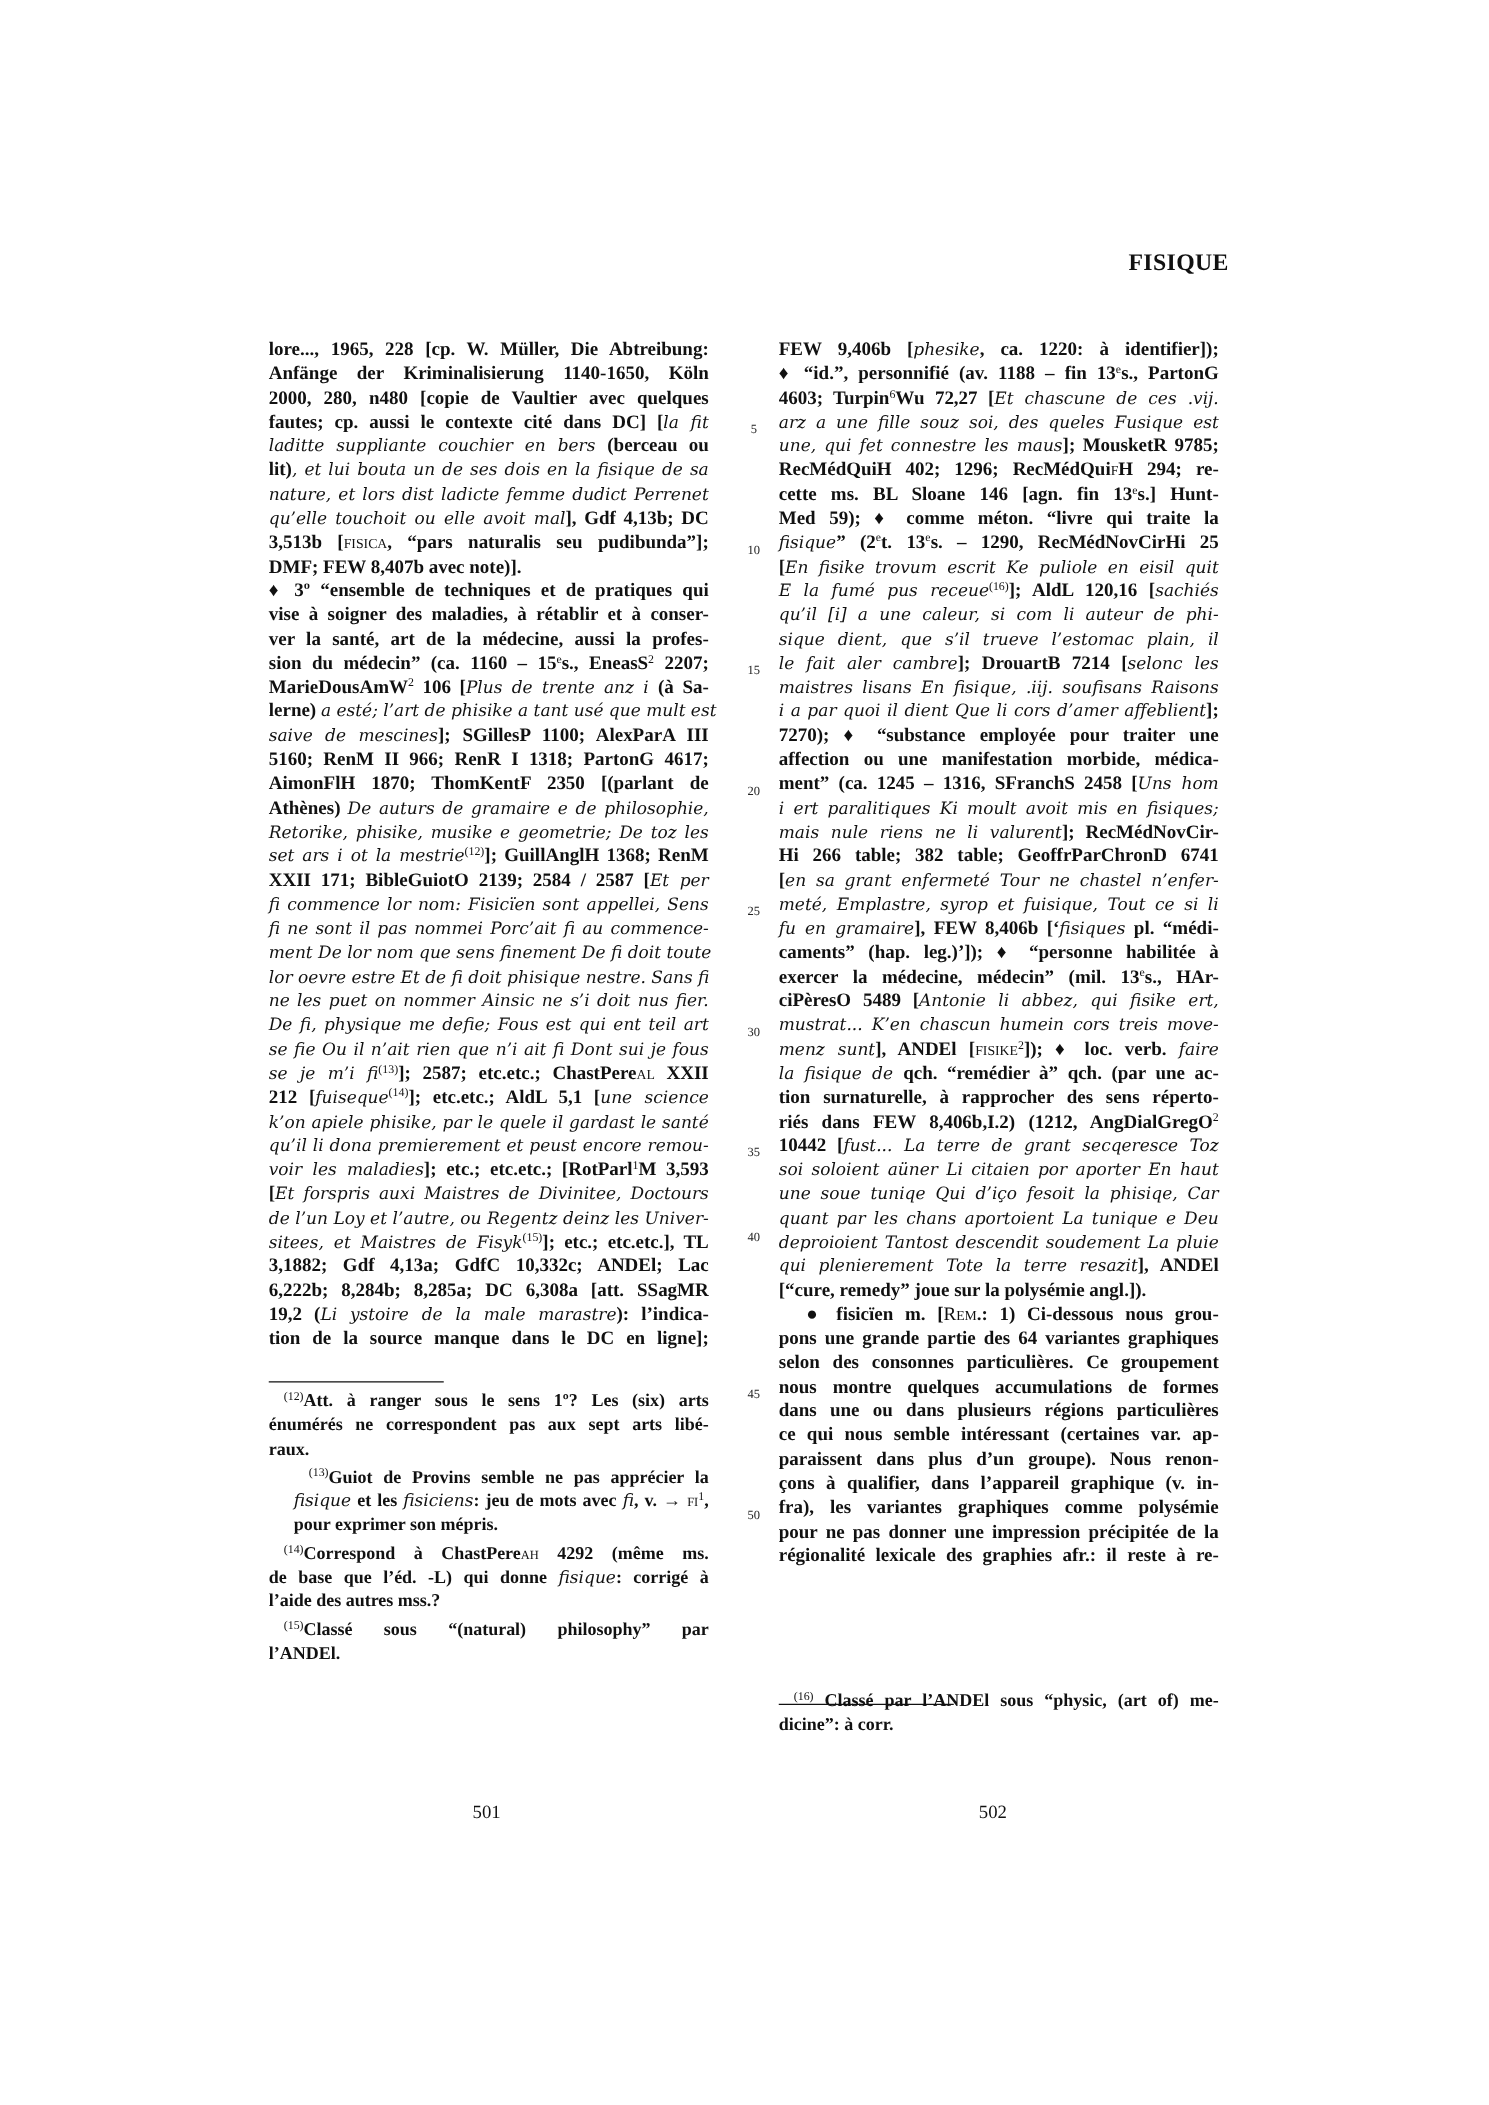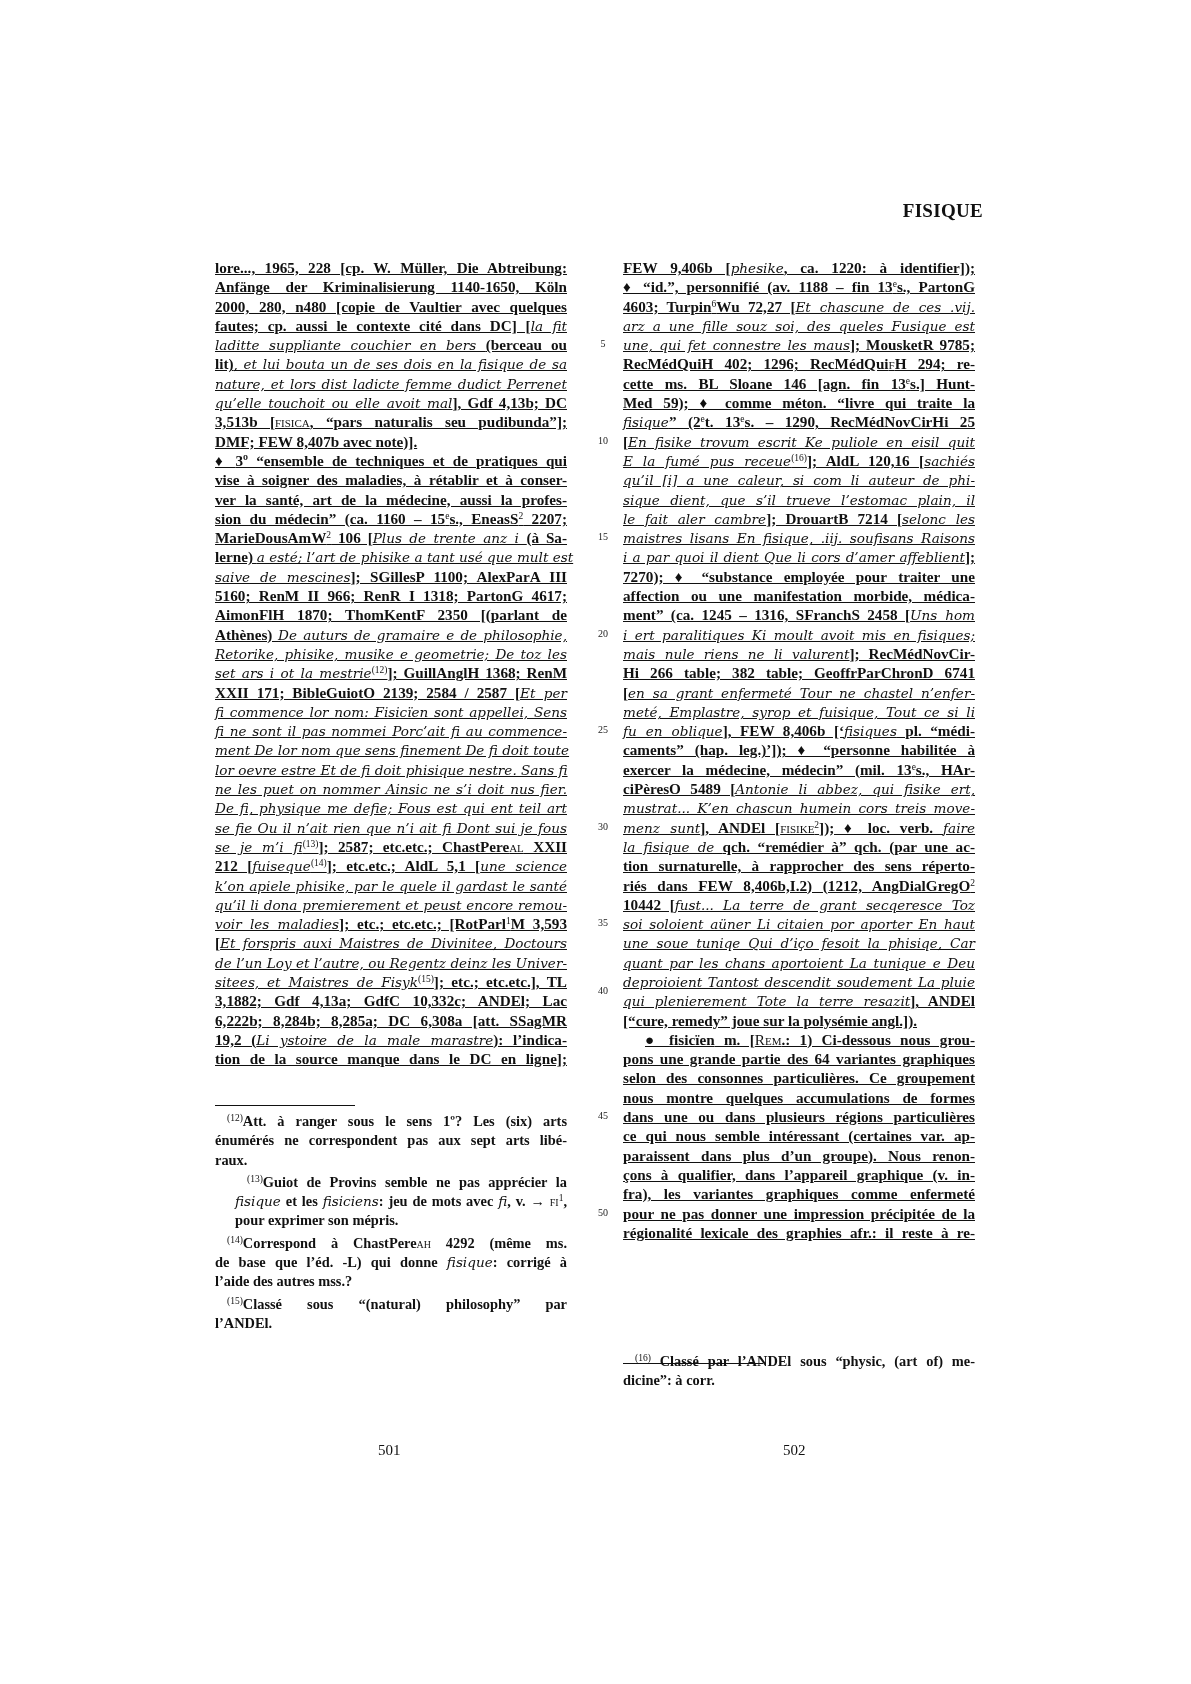--- a/index.html
+++ b/index.html
@@ -5,22 +5,22 @@
   html, body { margin: 0; padding: 0; background: #ffffff; }
   body {
     width: 1191px; height: 1684px; position: relative; overflow: hidden;
     font-family: "Liberation Serif", "DejaVu Serif", serif; color: #111;
   }
   .running-head {
     position: absolute; top: 200px; right: 208px;
     font-size: 19px; font-weight: bold; letter-spacing: 0.3px;
   }
   .col {
-    position: absolute; top: 258px; width: 352px;
-    font-size: 15.2px; line-height: 19.3px; text-decoration: underline;
+    position: absolute; top: 270px; width: 352px;
+    font-size: 15.2px; line-height: 19.3px;
   }
   .col-left { left: 215px; }
   .col-right { left: 623px; }
   .line {
     display: block; white-space: nowrap; text-align: justify;
     text-align-last: justify; height: 19.3px; overflow: visible;
   }
   .line.last { text-align-last: left; }
   .line.indent { padding-left: 22px; }
   .b { font-weight: bold; }
@@ -120,21 +120,21 @@
     <span class="line"><span class="i">maistres lisans En fisique, .iij. soufisans Raisons</span></span>
     <span class="line"><span class="i">i a par quoi il dient Que li cors d’amer affeblient</span><span class="b">];</span></span>
     <span class="line"><span class="b">7270); ♦ “substance employée pour traiter une</span></span>
     <span class="line"><span class="b">affection ou une manifestation morbide, médica-</span></span>
     <span class="line"><span class="b">ment” (ca. 1245 – 1316, SFranchS 2458 [</span><span class="i">Uns hom</span></span>
     <span class="line"><span class="i">i ert paralitiques Ki moult avoit mis en fisiques;</span></span>
     <span class="line"><span class="i">mais nule riens ne li valurent</span><span class="b">]; RecMédNovCir-</span></span>
     <span class="line"><span class="b">Hi 266 table; 382 table; GeoffrParChronD 6741</span></span>
     <span class="line"><span class="b">[</span><span class="i">en sa grant enfermeté Tour ne chastel n’enfer-</span></span>
     <span class="line"><span class="i">meté, Emplastre, syrop et fuisique, Tout ce si li</span></span>
-    <span class="line"><span class="i">fu en oblique</span><span class="b">], FEW 8,406b [‘</span><span class="i">fisiques</span><span class="b"> pl. “médi-</span></span>
+    <span class="line"><span class="i">fu en gramaire</span><span class="b">], FEW 8,406b [‘</span><span class="i">fisiques</span><span class="b"> pl. “médi-</span></span>
     <span class="line"><span class="b">caments” (hap. leg.)’]); ♦ “personne habilitée à</span></span>
     <span class="line"><span class="b">exercer la médecine, médecin” (mil. 13</span><sup>e</sup><span class="b">s., HAr-</span></span>
     <span class="line"><span class="b">ciPèresO 5489 [</span><span class="i">Antonie li abbez, qui fisike ert,</span></span>
     <span class="line"><span class="i">mustrat... K’en chascun humein cors treis move-</span></span>
     <span class="line"><span class="i">menz sunt</span><span class="b">], ANDEl [</span><span class="sc">fisike</span><sup>2</sup><span class="b">]); ♦ loc. verb. </span><span class="i">faire</span></span>
     <span class="line"><span class="i">la fisique de </span><span class="b">qch. “remédier à” qch. (par une ac-</span></span>
     <span class="line"><span class="b">tion surnaturelle, à rapprocher des sens réperto-</span></span>
     <span class="line"><span class="b">riés dans FEW 8,406b,I.2) (1212, AngDialGregO</span><sup>2</sup></span>
     <span class="line"><span class="b">10442 [</span><span class="i">fust... La terre de grant secqeresce Toz</span></span>
     <span class="line"><span class="i">soi soloient aüner Li citaien por aporter En haut</span></span>
@@ -144,21 +144,21 @@
     <span class="line"><span class="i">qui plenierement Tote la terre resazit</span><span class="b">], ANDEl</span></span>
     <span class="line last"><span class="b">[“cure, remedy” joue sur la polysémie angl.]).</span></span>
     <span class="line indent"><span class="b">● </span><span class="b">fisicïen</span><span class="b"> m. [</span><span class="sc">Rem</span><span class="b">.: 1) Ci-dessous nous grou-</span></span>
     <span class="line"><span class="b">pons une grande partie des 64 variantes graphiques</span></span>
     <span class="line"><span class="b">selon des consonnes particulières. Ce groupement</span></span>
     <span class="line"><span class="b">nous montre quelques accumulations de formes</span></span>
     <span class="line"><span class="b">dans une ou dans plusieurs régions particulières</span></span>
     <span class="line"><span class="b">ce qui nous semble intéressant (certaines var. ap-</span></span>
     <span class="line"><span class="b">paraissent dans plus d’un groupe). Nous renon-</span></span>
     <span class="line"><span class="b">çons à qualifier, dans l’appareil graphique (v. in-</span></span>
-    <span class="line"><span class="b">fra), les variantes graphiques comme enfermeté</span></span>
+    <span class="line"><span class="b">fra), les variantes graphiques comme polysémie</span></span>
     <span class="line"><span class="b">pour ne pas donner une impression précipitée de la</span></span>
     <span class="line"><span class="b">régionalité lexicale des graphies afr.: il reste à re-</span></span>
   </div>
 
 <div class="fn-rule" style="left:215px; top:1105px;"></div>
 <div class="fn" id="fn-left" style="left:215px; top:1112px;">
     <div style="margin-bottom: 3px;">
       <span class="line indent"><sup>(12)</sup><span class="b">Att. à ranger sous le sens 1º? Les (six) arts</span></span>
       <span class="line"><span class="b">énumérés ne correspondent pas aux sept arts libé-</span></span>
       <span class="line last"><span class="b">raux.</span></span>

